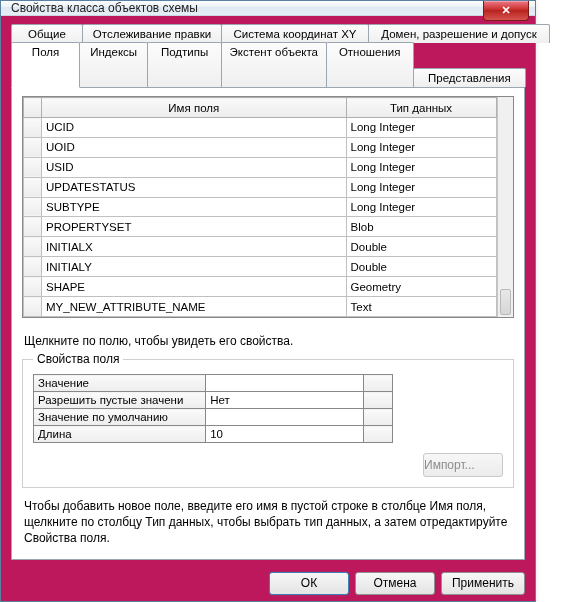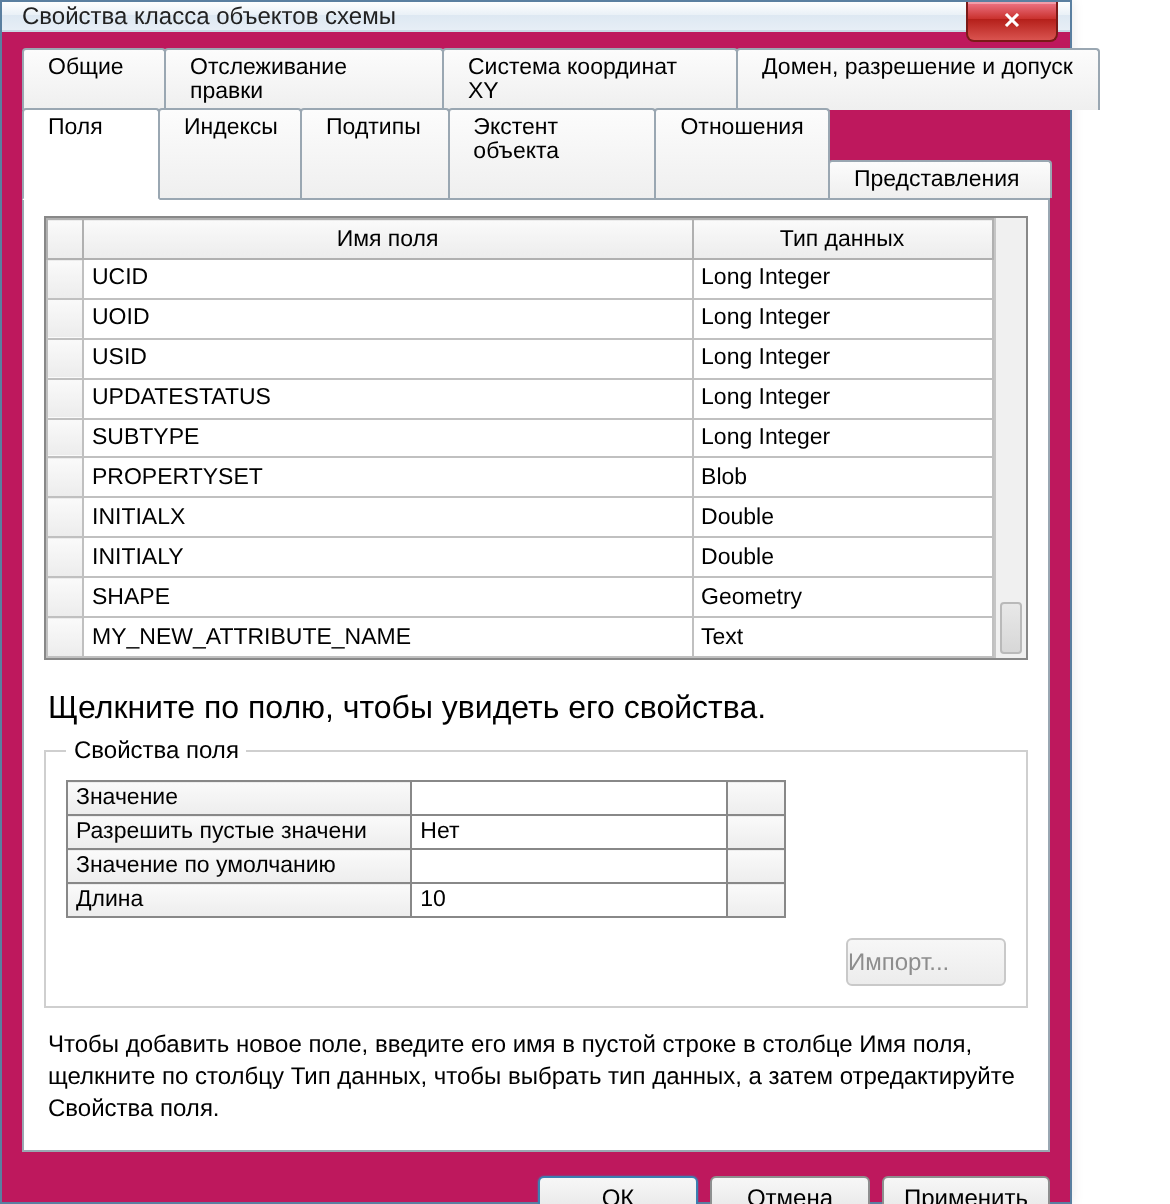--- a/index.html
+++ b/index.html
@@ -63,23 +63,23 @@
   }
   .tabs-row2 {
     display: flex;
     gap: 0;
     margin-top: -1px;
   }
   .tab {
     border: 1px solid #9aa7b2;
     border-bottom: none;
     background: linear-gradient(#fcfcfc, #efefef);
-    padding: 3px 12px;
+    padding: 3px 0;
     font-size: 11.5px;
-    text-align: left;
+    text-align: center;
     cursor: default;
     position: relative;
     border-radius: 2px 2px 0 0;
     margin-right: -1px;
   }
   .tab.active {
     background: #fff;
     z-index: 3;
     border-bottom: 1px solid #fff;
     margin-bottom: -1px;
@@ -134,21 +134,21 @@
     position: absolute;
     left: 2px; right: 2px;
     bottom: 2px;
     height: 26px;
     background: linear-gradient(#e8e8e8,#d7d7d7);
     border: 1px solid #b9b9b9;
     border-radius: 2px;
   }
   .hint {
     margin: 16px 0 4px 2px;
-    font-size: 16px;
+    font-size: 12px;
   }
   fieldset.props {
     border: 1px solid #cfcfcf;
     margin: 0;
     padding: 8px 10px 10px 10px;
   }
   fieldset.props legend {
     font-size: 12px;
     padding: 0 4px;
   }

